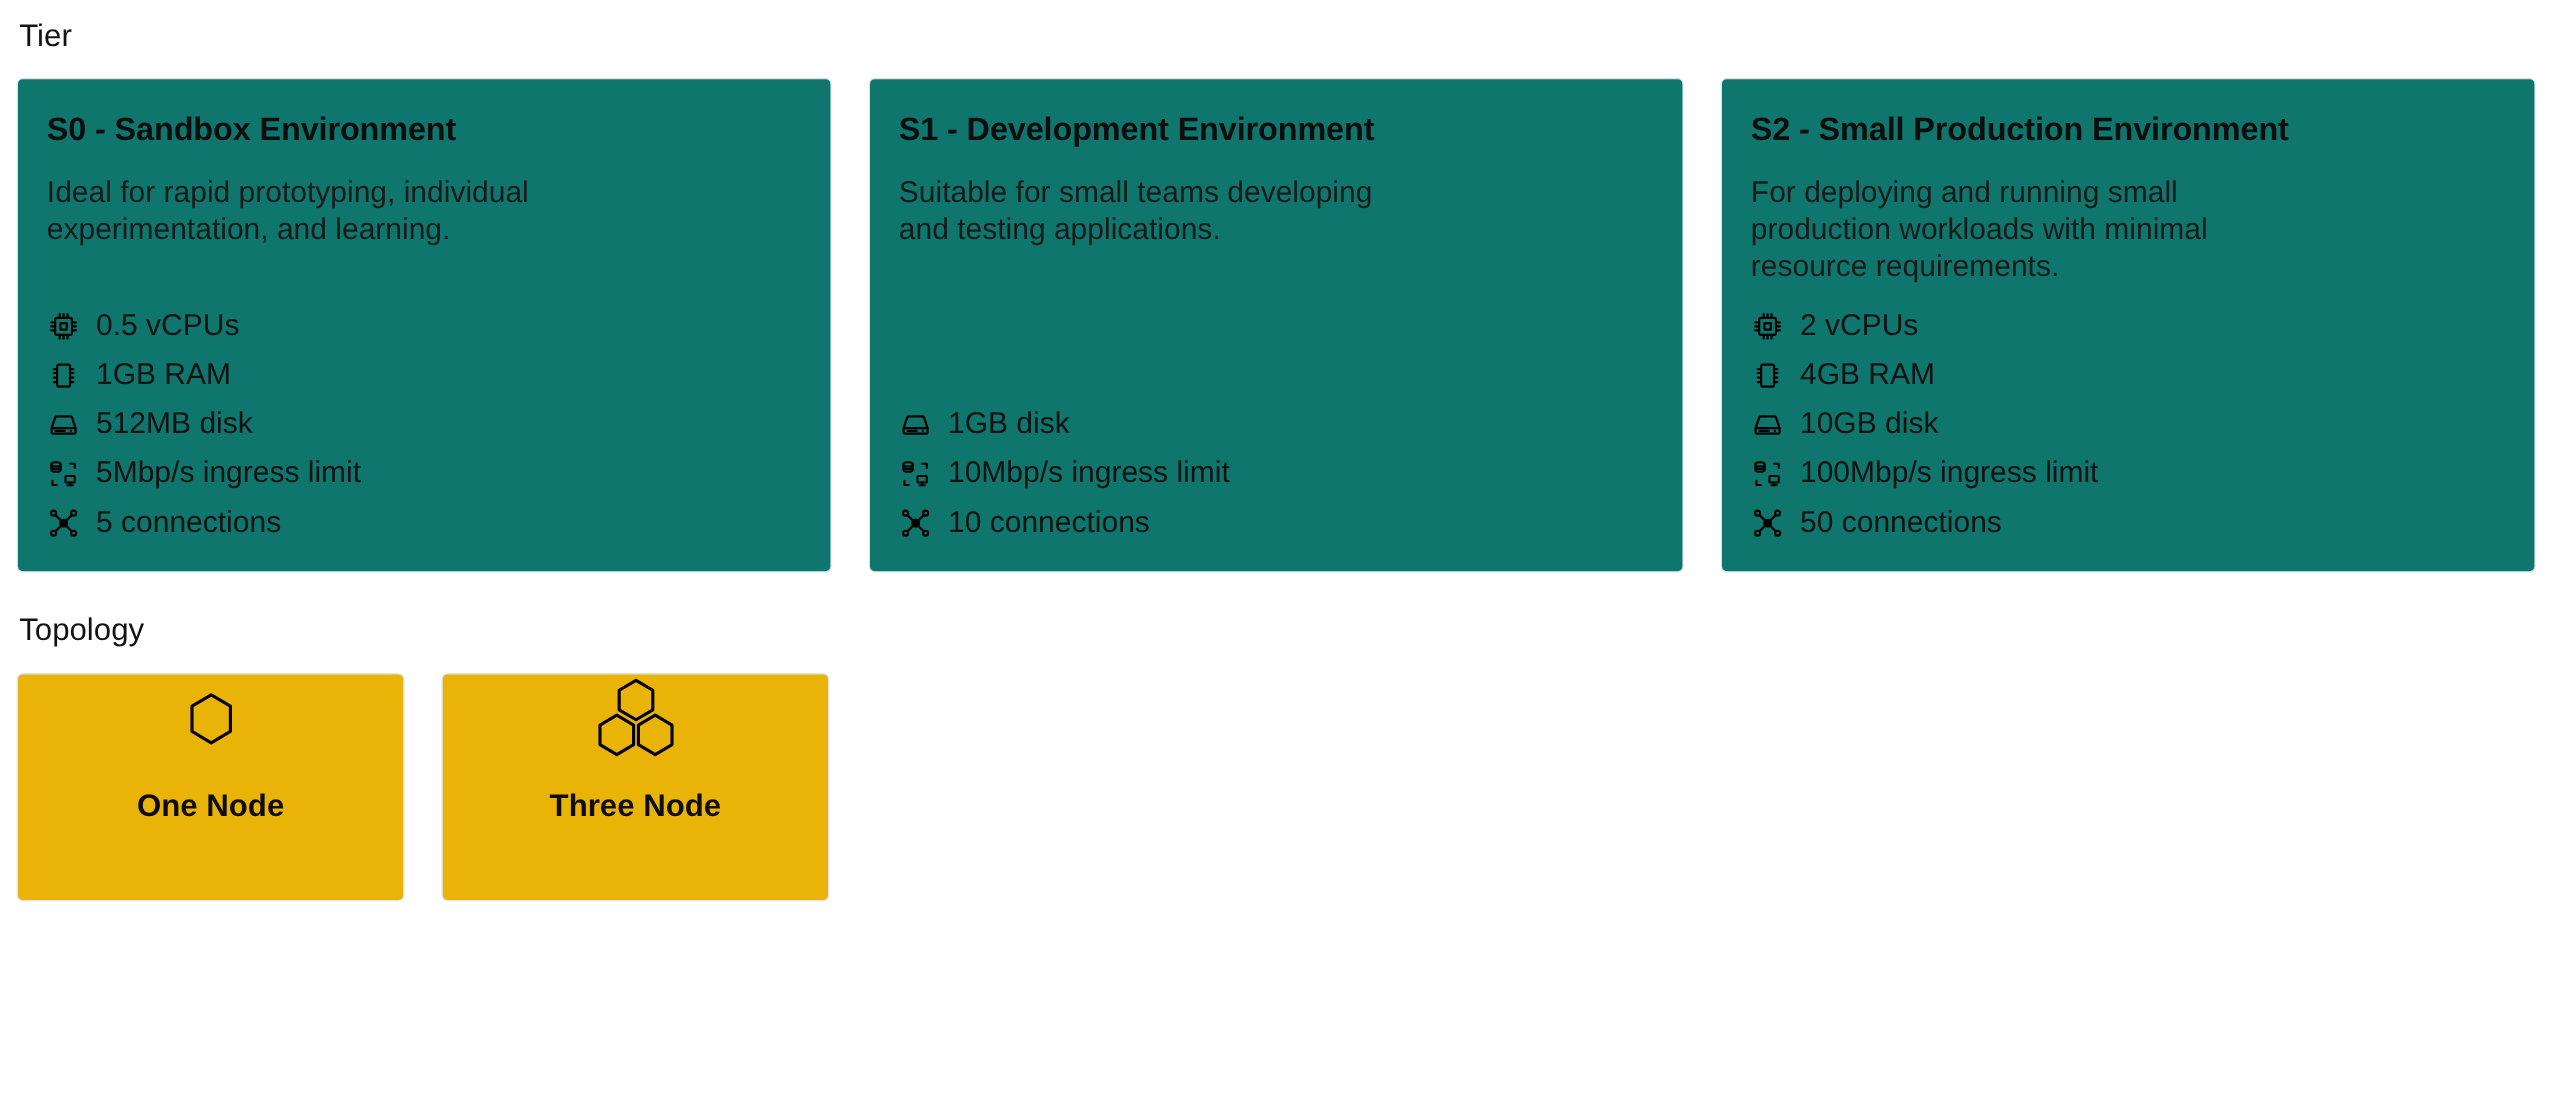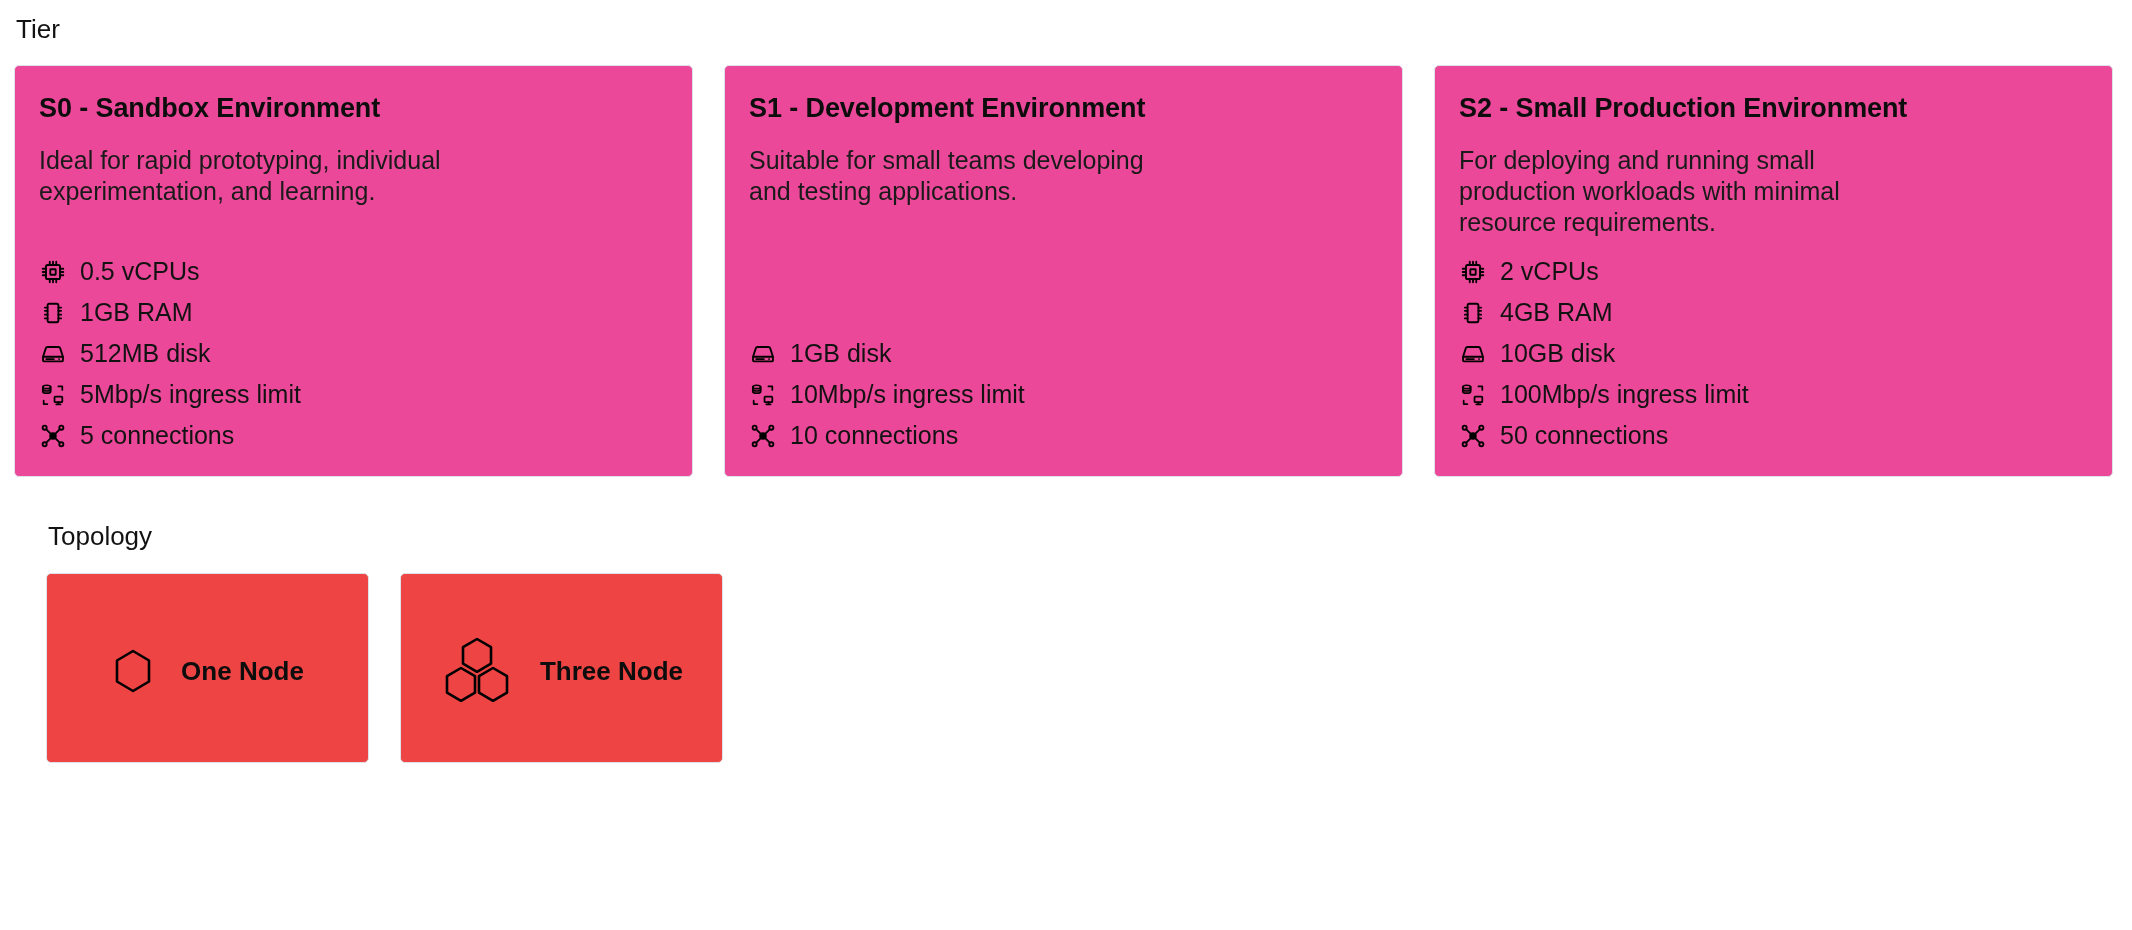--- a/index.html
+++ b/index.html
@@ -40,21 +40,21 @@
     gap: 31px;
     padding: 0 19px 0 14px;
     align-items: stretch;
   }
 
   .tier-card {
     flex: 1 1 0;
     min-width: 0;
     border: 1px solid #dde3e8;
     border-radius: 5px;
-    background: #ec4899;
+    background: #0f766e;
     padding: 26px 24px 24px 24px;
     display: flex;
     flex-direction: column;
   }
 
   .tier-title {
     font-size: 27px;
     line-height: 32px;
     font-weight: 700;
     color: #0d0d0d;
@@ -97,38 +97,37 @@
     height: 28px;
     flex: 0 0 28px;
     display: flex;
     align-items: center;
     justify-content: center;
     color: #000000;
   }
   .spec-icon svg { display: block; }
 
   
-  .topology-section { margin-top: 44px; padding-left: 32px; }
+  .topology-section { margin-top: 32px; }
 
   .topology-row {
     display: flex;
     gap: 31px;
     padding-left: 14px;
   }
 
   .topo-card {
     width: 323px;
     height: 190px;
     border: 1px solid #dde3e8;
     border-radius: 5px;
-    background: #ef4444;
-    display: flex;
-    flex-direction: row;
+    background: #eab308;
+    display: flex;
+    flex-direction: column;
     align-items: center;
-    justify-content: center;
     gap: 26px;
     padding-top: 6px;
   }
 
   .topo-icon {
     height: 62px;
     display: flex;
     align-items: center;
     justify-content: center;
     color: #000000;

